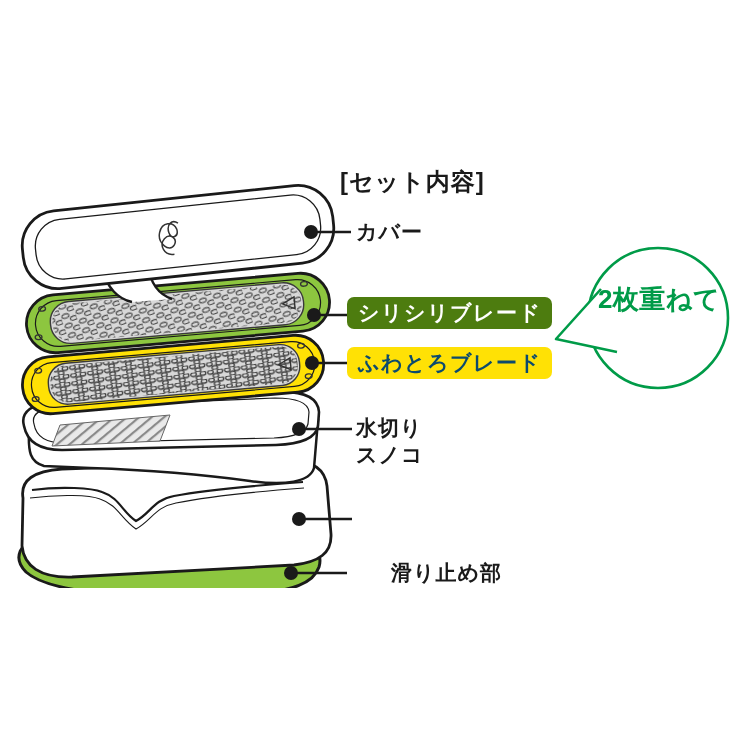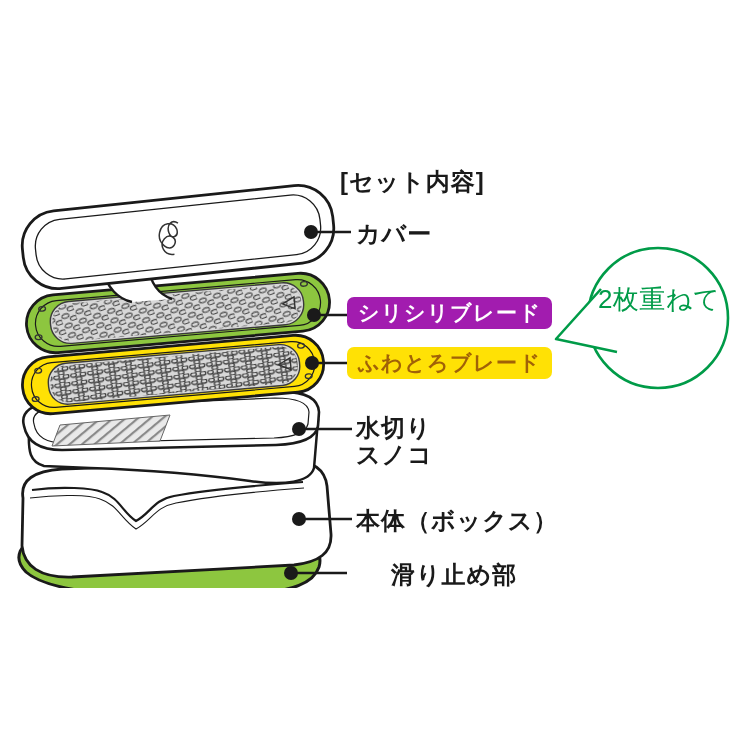--- a/index.html
+++ b/index.html
@@ -1,27 +1,27 @@
 <!DOCTYPE html>
 <html><head>
 <meta charset="utf-8">
 <style>
   html,body{margin:0;padding:0;background:#fff;}
   .stage{position:relative;width:740px;height:588px;background:#ffffff;overflow:hidden;
          font-family:"Liberation Sans","DejaVu Sans",sans-serif;border-radius:7px;}
   .stage svg{position:absolute;left:0;top:0;}
-  .lbl{position:absolute;font-weight:bold;color:#1a1a1a;font-size:24px;letter-spacing:1px;white-space:nowrap;}
+  .lbl{position:absolute;font-weight:bold;color:#1a1a1a;font-size:21px;letter-spacing:1px;white-space:nowrap;}
   .title{font-size:24px;}
   .pill{position:absolute;font-weight:bold;font-size:21px;letter-spacing:1.5px;white-space:nowrap;
         padding:4px 11px 5px;border-radius:7px;line-height:1.1;}
-  .pill-green{background:#a21caf;color:#ffffff;}
-  .pill-yellow{background:#ffe105;color:#a16207;}
+  .pill-green{background:#4d7c0f;color:#ffffff;}
+  .pill-yellow{background:#ffe105;color:#0c4a6e;}
   .drainer-lbl{line-height:27px;font-family:Liberation Mono, monospace;}
   .bubble-text{position:absolute;left:586px;top:283px;width:146px;text-align:center;
-               color:#009b48;font-weight:normal;font-size:26px;line-height:33px;letter-spacing:0.5px;white-space:nowrap;}
+               color:#009b48;font-weight:bold;font-size:26px;line-height:33px;letter-spacing:0.5px;white-space:nowrap;}
   .outline{stroke:#1a1a1a;}
 </style>
 </head>
 <body>
 
 <div class="stage">
 
   <svg width="740" height="740" viewBox="0 0 740 740">
     <defs>
       <pattern id="pTeethA" width="15" height="10" patternUnits="userSpaceOnUse" patternTransform="rotate(-14)">
@@ -127,21 +127,20 @@
 
   <div class="pill pill-green" style="left:347px;top:297px;">シリシリブレード</div>
 
   <div class="pill pill-yellow" style="left:347px;top:347px;">ふわとろブレード</div>
 
   <div class="lbl drainer-lbl" style="left:356px;top:416px;">
     <div>水切り</div>
     <div>スノコ</div>
   </div>
 
-  <div class="lbl" style="left:356px;top:505px;">本体（ボックス）</div>
 
   <div class="lbl" style="left:351px;top:559px;margin-left:40px;">滑り止め部</div>
 
   <div class="bubble-text">
     <div>2枚重ねて</div>
   </div>
 
 </div>
 
 </body></html>

